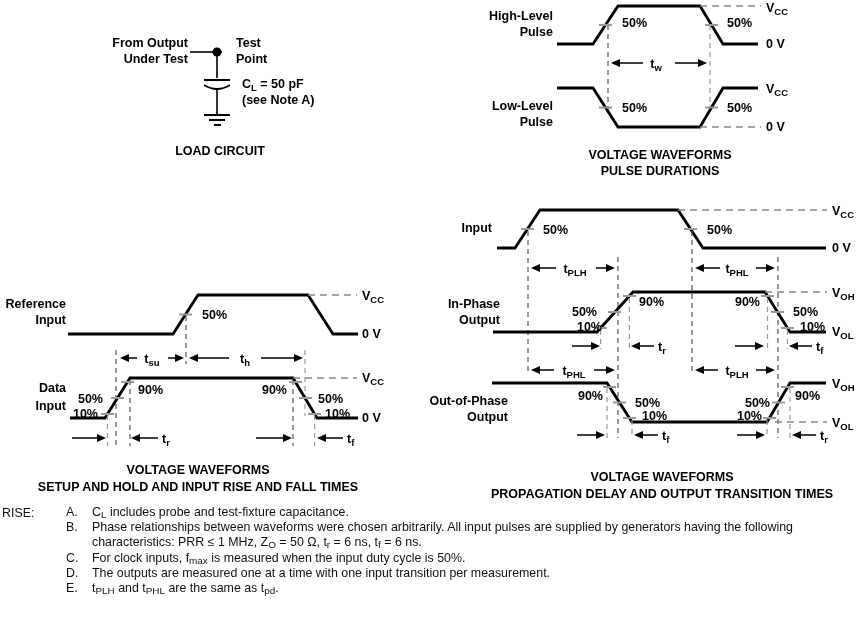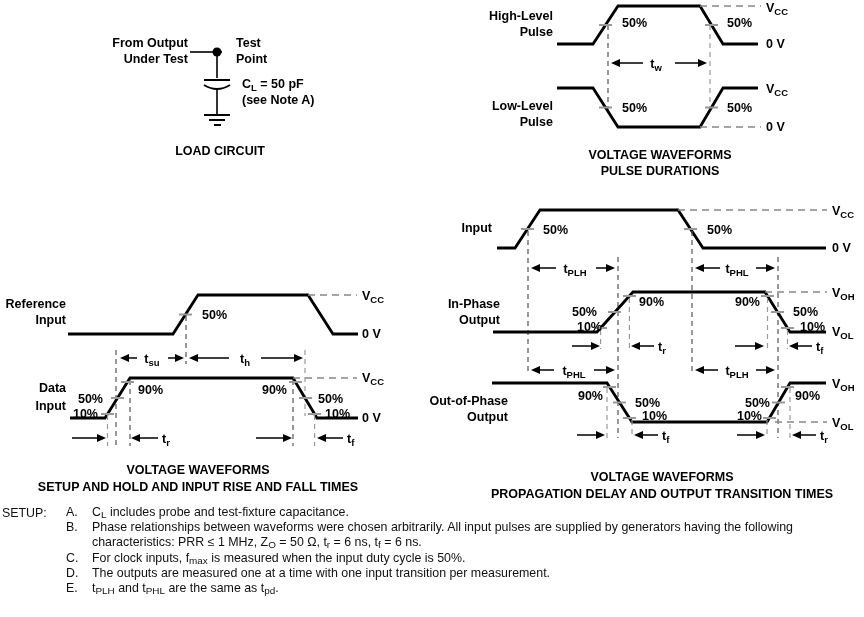--- a/index.html
+++ b/index.html
@@ -235,21 +235,21 @@
     <line class="ashaft" x1="307" y1="240" x2="331" y2="240"></line>
     <polygon class="ahead" points="335,240 326,236 326,244"></polygon>
     <polygon class="ahead" points="362,240 371,236 371,244"></polygon>
     <line class="ashaft" x1="370" y1="240" x2="386" y2="240"></line>
     <text x="390" y="245"><tspan>t</tspan><tspan class="ts" dy="3">r</tspan></text>
     <text x="232" y="286" text-anchor="middle">VOLTAGE WAVEFORMS</text>
     <text x="232" y="303" text-anchor="middle">PROPAGATION DELAY AND OUTPUT TRANSITION TIMES</text>
   </svg>
 
   <div id="notes">
-    <span id="notes-heading">SETUP:</span>
+    <span id="notes-heading">RISE:</span>
     <div id="notes-list">
         <div class="note-row">
           <span class="note-letter">A.</span>
           <span class="note-text">C<sub>L</sub> includes probe and test-fixture capacitance.</span>
         </div>
         <div class="note-row">
           <span class="note-letter">B.</span>
           <span class="note-text">Phase relationships between waveforms were chosen arbitrarily. All input pulses are supplied by generators having the following<br>characteristics: PRR ≤ 1 MHz, Z<sub>O</sub> = 50 Ω, t<sub>r</sub> = 6 ns, t<sub>f</sub> = 6 ns.</span>
         </div>
         <div class="note-row">

